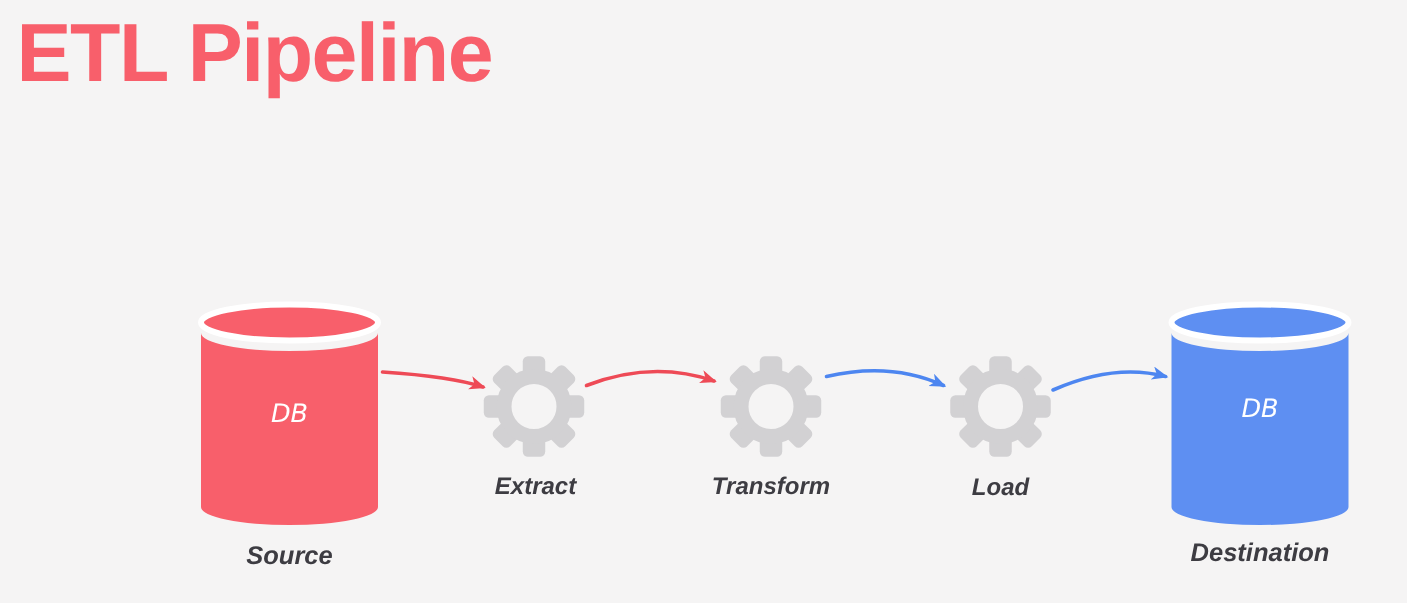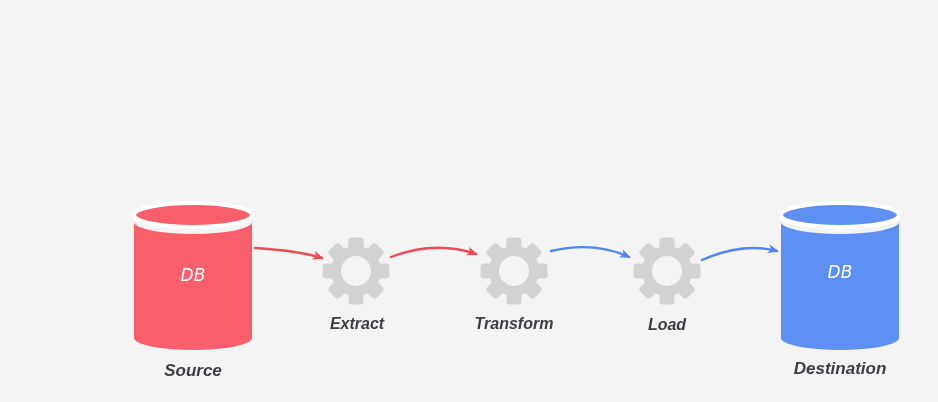--- a/index.html
+++ b/index.html
@@ -46,20 +46,21 @@
     fill:var(--label);
     font:italic 700 17px "Liberation Sans", sans-serif;
     text-anchor:middle;
   }
 </style>
 </head>
 <body>
 
 <div class="stage">
 
+  <h1 class="page-title">ETL Pipeline</h1>
 
   <svg class="diagram-svg" width="938" height="402" viewBox="0 0 938 402">
     <defs>
       <marker id="headRed" markerWidth="12" markerHeight="10" refX="9" refY="4.5" orient="auto" markerUnits="userSpaceOnUse">
         <path class="head-red" d="M0,0 L11,4.5 L0,9 L3,4.5 Z"></path>
       </marker>
       <marker id="headBlue" markerWidth="12" markerHeight="10" refX="9" refY="4.5" orient="auto" markerUnits="userSpaceOnUse">
         <path class="head-blue" d="M0,0 L11,4.5 L0,9 L3,4.5 Z"></path>
       </marker>
       <g id="gearShape">

